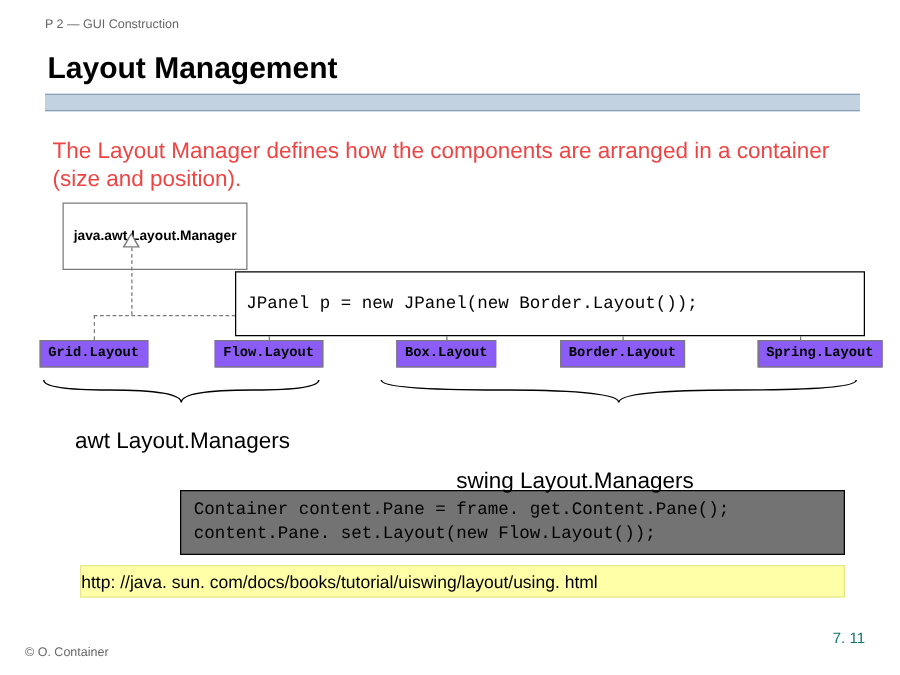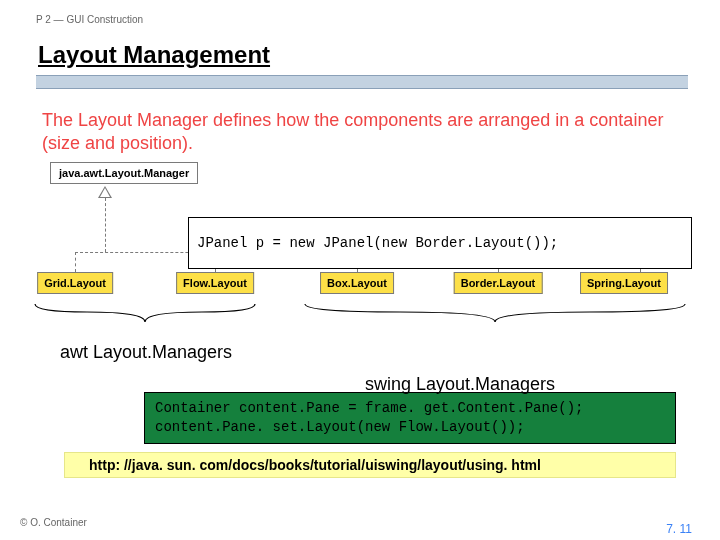--- a/index.html
+++ b/index.html
@@ -16,21 +16,20 @@
     font-size: 10px;
     color: #666;
     padding: 14px 0 0 20px;
     margin-left: 16px;
   }
   .title {
     font-size: 24px;
     font-weight: bold;
     color: #000;
     padding: 16px 0 6px 38px;
-    text-decoration: underline;
   }
   .title-bar {
     height: 14px;
     background: #c3d2e1;
     border-top: 1px solid #8aa0b8;
     border-bottom: 1px solid #8aa0b8;
     margin: 0 32px 0 36px;
   }
   .description {
     font-size: 18px;
@@ -44,21 +43,21 @@
     margin: 8px 20px 0 20px;
   }
   .root-box {
     position: absolute;
     left: 30px;
     top: 0;
     border: 1px solid #7a7a7a;
     background: #fff;
     font-size: 11px;
     font-weight: bold;
-    padding: 4px 8px;
+    padding: 20px 8px;
     white-space: nowrap;
   }
   .triangle {
     position: absolute;
     left: 78px;
     top: 24px;
     width: 0; height: 0;
     border-left: 7px solid transparent;
     border-right: 7px solid transparent;
     border-bottom: 12px solid #7a7a7a;
@@ -76,27 +75,28 @@
     position: absolute;
     border-left: 1px dashed #7a7a7a;
   }
   .hline {
     position: absolute;
     border-top: 1px dashed #7a7a7a;
   }
   .leaf {
     position: absolute;
     border: 1px solid #7a7a7a;
-    background: #fde047;
+    background: #8b5cf6;
     font-size: 11px;
     font-weight: bold;
     padding: 4px 6px;
     top: 110px;
     transform: translateX(-50%);
     white-space: nowrap;
+    font-family: Liberation Mono, monospace;
   }
   .code-top {
     position: absolute;
     left: 168px;
     top: 55px;
     right: 8px;
     border: 1px solid #000;
     background: #fff;
     font-family: "Courier New", monospace;
     font-size: 14px;
@@ -113,49 +113,49 @@
     position: absolute;
     top: 180px;
     font-size: 18px;
     color: #000;
     transform: translateX(-50%);
     white-space: nowrap;
   }
   .code-bottom-wrap {
     margin: 0 44px 0 144px;
     border: 1px solid #000;
-    background: #15803d;
+    background: #737373;
     font-family: "Courier New", monospace;
     font-size: 14px;
     padding: 6px 10px;
     line-height: 1.35;
     white-space: nowrap;
   }
   .link-bar {
     margin: 8px 44px 0 64px;
     background: #ffffa8;
     border: 1px solid #e6e68a;
     font-size: 14px;
-    font-weight: bold;
-    padding: 4px 24px;
+    font-weight: normal;
+    padding: 4px 0;
     color: #000;
   }
   .footer-left {
     position: absolute;
     left: 20px;
     bottom: 12px;
     font-size: 10px;
     color: #666;
   }
   .footer-right {
     position: absolute;
     right: 28px;
-    bottom: 4px;
+    bottom: 23px;
     font-size: 12px;
-    color: #3b82f6;
+    color: #0f766e;
   }
 </style>
 </head>
 <body>
 
 <div class="slide-header">P 2 — GUI Construction</div>
 <div class="title">Layout Management</div>
 <div class="title-bar"></div>
 <div class="description">The Layout Manager defines how the components are arranged in a container (size and position).</div>
 
@@ -170,21 +170,21 @@
   <div class="vline" style="left:55px;  top:90px; height:20px;"></div>
   <div class="vline" style="left:195px; top:90px; height:20px;"></div>
   <div class="vline" style="left:337px; top:90px; height:20px;"></div>
   <div class="vline" style="left:478px; top:90px; height:20px;"></div>
   <div class="vline" style="left:620px; top:90px; height:20px;"></div>
 
   <div class="leaf" style="left:55px;">Grid.Layout</div>
   <div class="leaf" style="left:195px;">Flow.Layout</div>
   <div class="leaf" style="left:337px;">Box.Layout</div>
   <div class="leaf" style="left:478px;">Border.Layout</div>
-  <div class="leaf" style="left:604px;">Spring.Layout</div>
+  <div class="leaf" style="left:636px;">Spring.Layout</div>
 
   <div class="code-top">JPanel  p = new JPanel(new Border.Layout());</div>
 
   <div class="brace" style="left:10px; width:230px;">
     <svg viewBox="0 0 230 22" preserveAspectRatio="none">
         <path d="M5 2 Q5 10 57 10 Q115 10 115 20 Q115 10 172 10 Q225 10 225 2" fill="none" stroke="#000" stroke-width="1.2"></path>
       </svg>
   </div>
   <div class="brace" style="left:280px; width:390px;">
     <svg viewBox="0 0 390 22" preserveAspectRatio="none">

